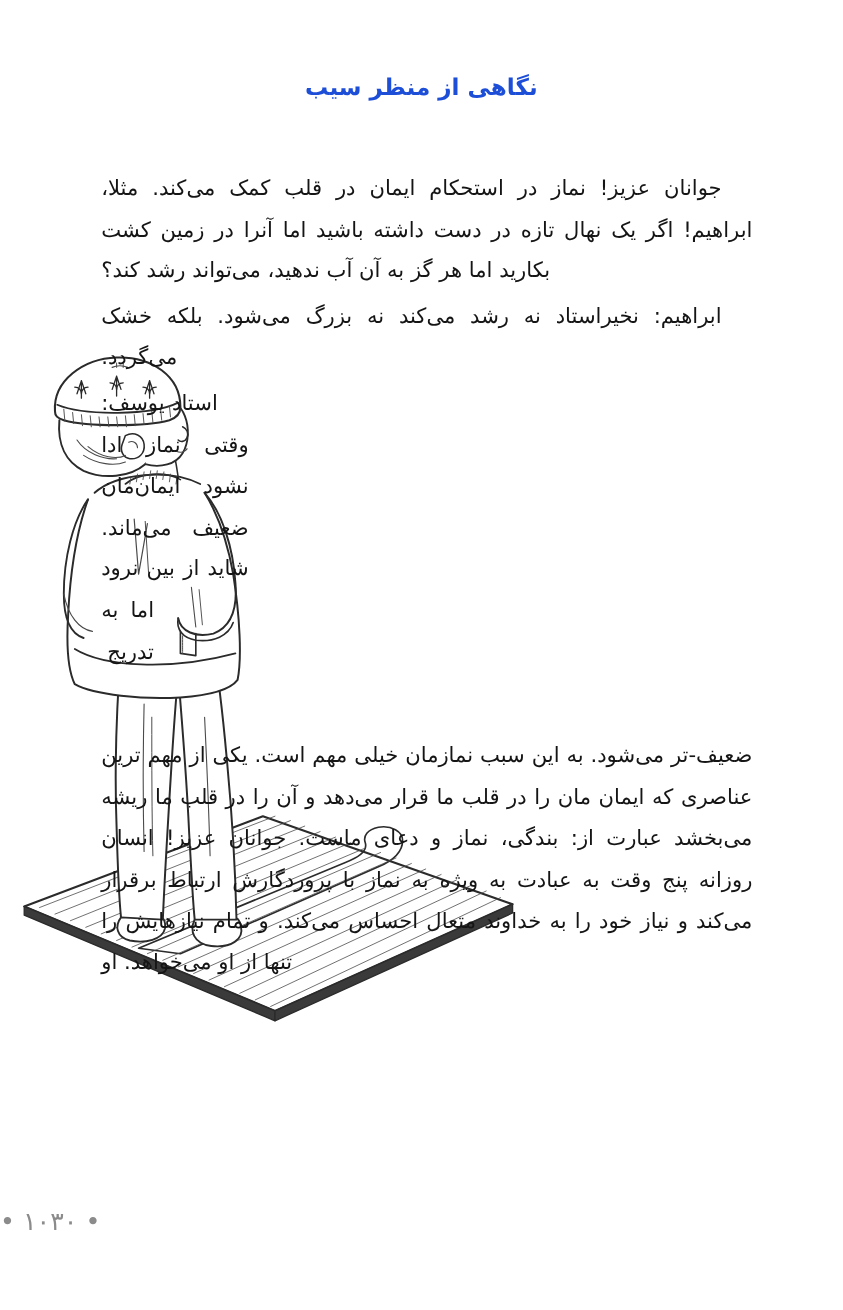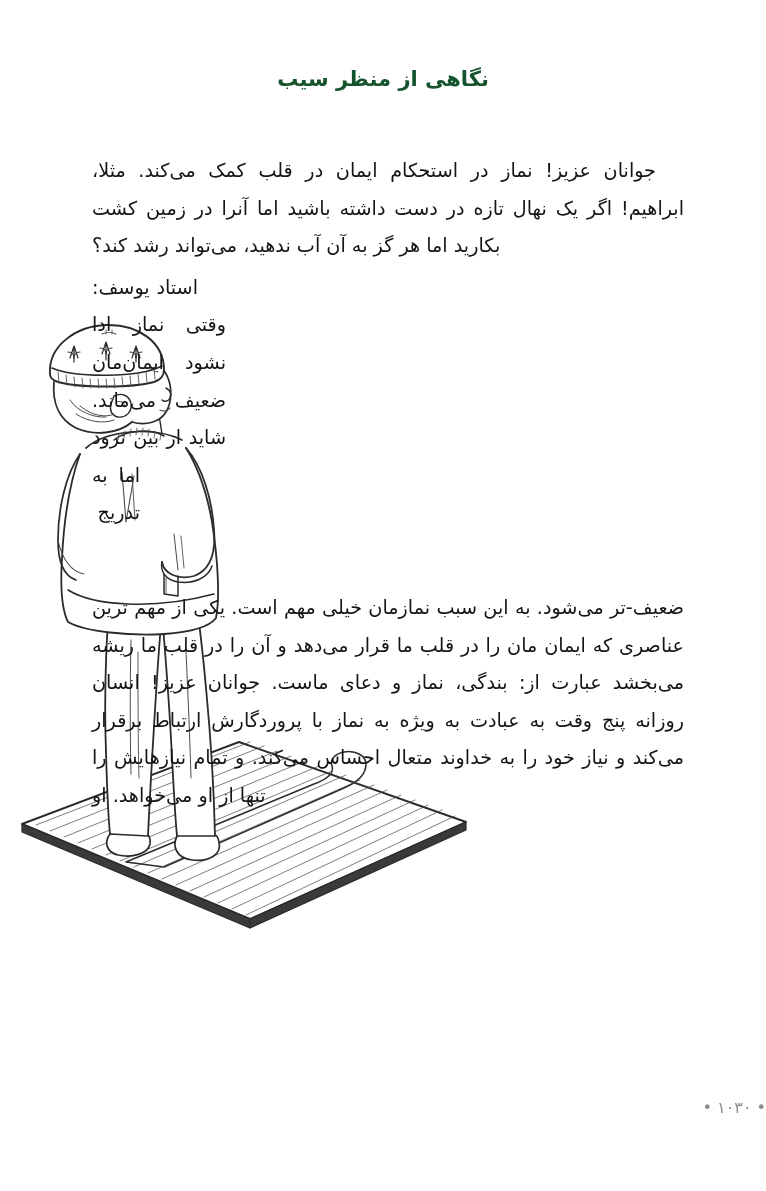--- a/index.html
+++ b/index.html
@@ -22,21 +22,21 @@
 
   
   .page-header {
     position: absolute;
     top: 66px;
     left: 0;
     right: 0;
     text-align: center;
     font-size: 21px;
     font-weight: bold;
-    color: #14532d;
+    color: #1d4ed8;
     letter-spacing: 0.5px;
     line-height: 1.3;
     direction: rtl;
   }
 
   
   .body-col {
     position: absolute;
     top: 152px;
     right: 82px;
@@ -87,22 +87,22 @@
     pointer-events: none;
   }
   .illustration svg { display: block; width: 100%; height: 100%; }
 
   
   .folio {
     position: absolute;
     left: 0;
     right: 0;
     top: 1098px;
-    text-align: right;
-    font-size: 16px;
+    text-align: left;
+    font-size: 23px;
     color: #8b8b8b;
     letter-spacing: 3px;
     direction: rtl;
   }
 </style>
 </head>
 <body>
 
 <div class="page">
 
@@ -255,20 +255,21 @@
         <path d="M88 12 C92 10 98 10 102 12" stroke="#4a4a4a" stroke-width="1.1"></path>
         <path d="M92 8 L92 12 M98 8 L98 12" stroke="#4a4a4a" stroke-width="0.9"></path>
       </g>
     </svg>
   </div>
 
   <div class="body-col">
 
     <p class="para indent last-center">جوانان عزیز! نماز در استحکام ایمان در قلب کمک می‌کند. مثلا، ابراهیم! اگر یک نهال تازه در دست داشته باشید اما آنرا در زمین کشت بکارید اما هر گز به آن آب ندهید، می‌تواند رشد کند؟</p>
 
+    <p class="para indent last-center">ابراهیم: نخیراستاد نه رشد می‌کند نه بزرگ می‌شود. بلکه خشک می‌گردد.</p>
 
     <div class="illus-float"></div>
     <div class="illus-float-2"></div>
     <div class="illus-float-3"></div>
 
     <p class="para indent last-center">استاد یوسف: وقتی نماز ادا نشود ایمان‌مان ضعیف می‌ماند. شاید از بین نرود اما به تدریج ضعیف-تر می‌شود. به این سبب نمازمان خیلی مهم است. یکی از مهم ترین عناصری که ایمان مان را در قلب ما قرار می‌دهد و آن را در قلب ما ریشه می‌بخشد عبارت از: بندگی، نماز و دعای ماست. جوانان عزیز! انسان روزانه پنج وقت به عبادت به ویژه به نماز با پروردگارش ارتباط برقرار می‌کند و نیاز خود را به خداوند متعال احساس می‌کند. و تمام نیازهایش را تنها از او می‌خواهد. او</p>
 
 
 
   </div>

